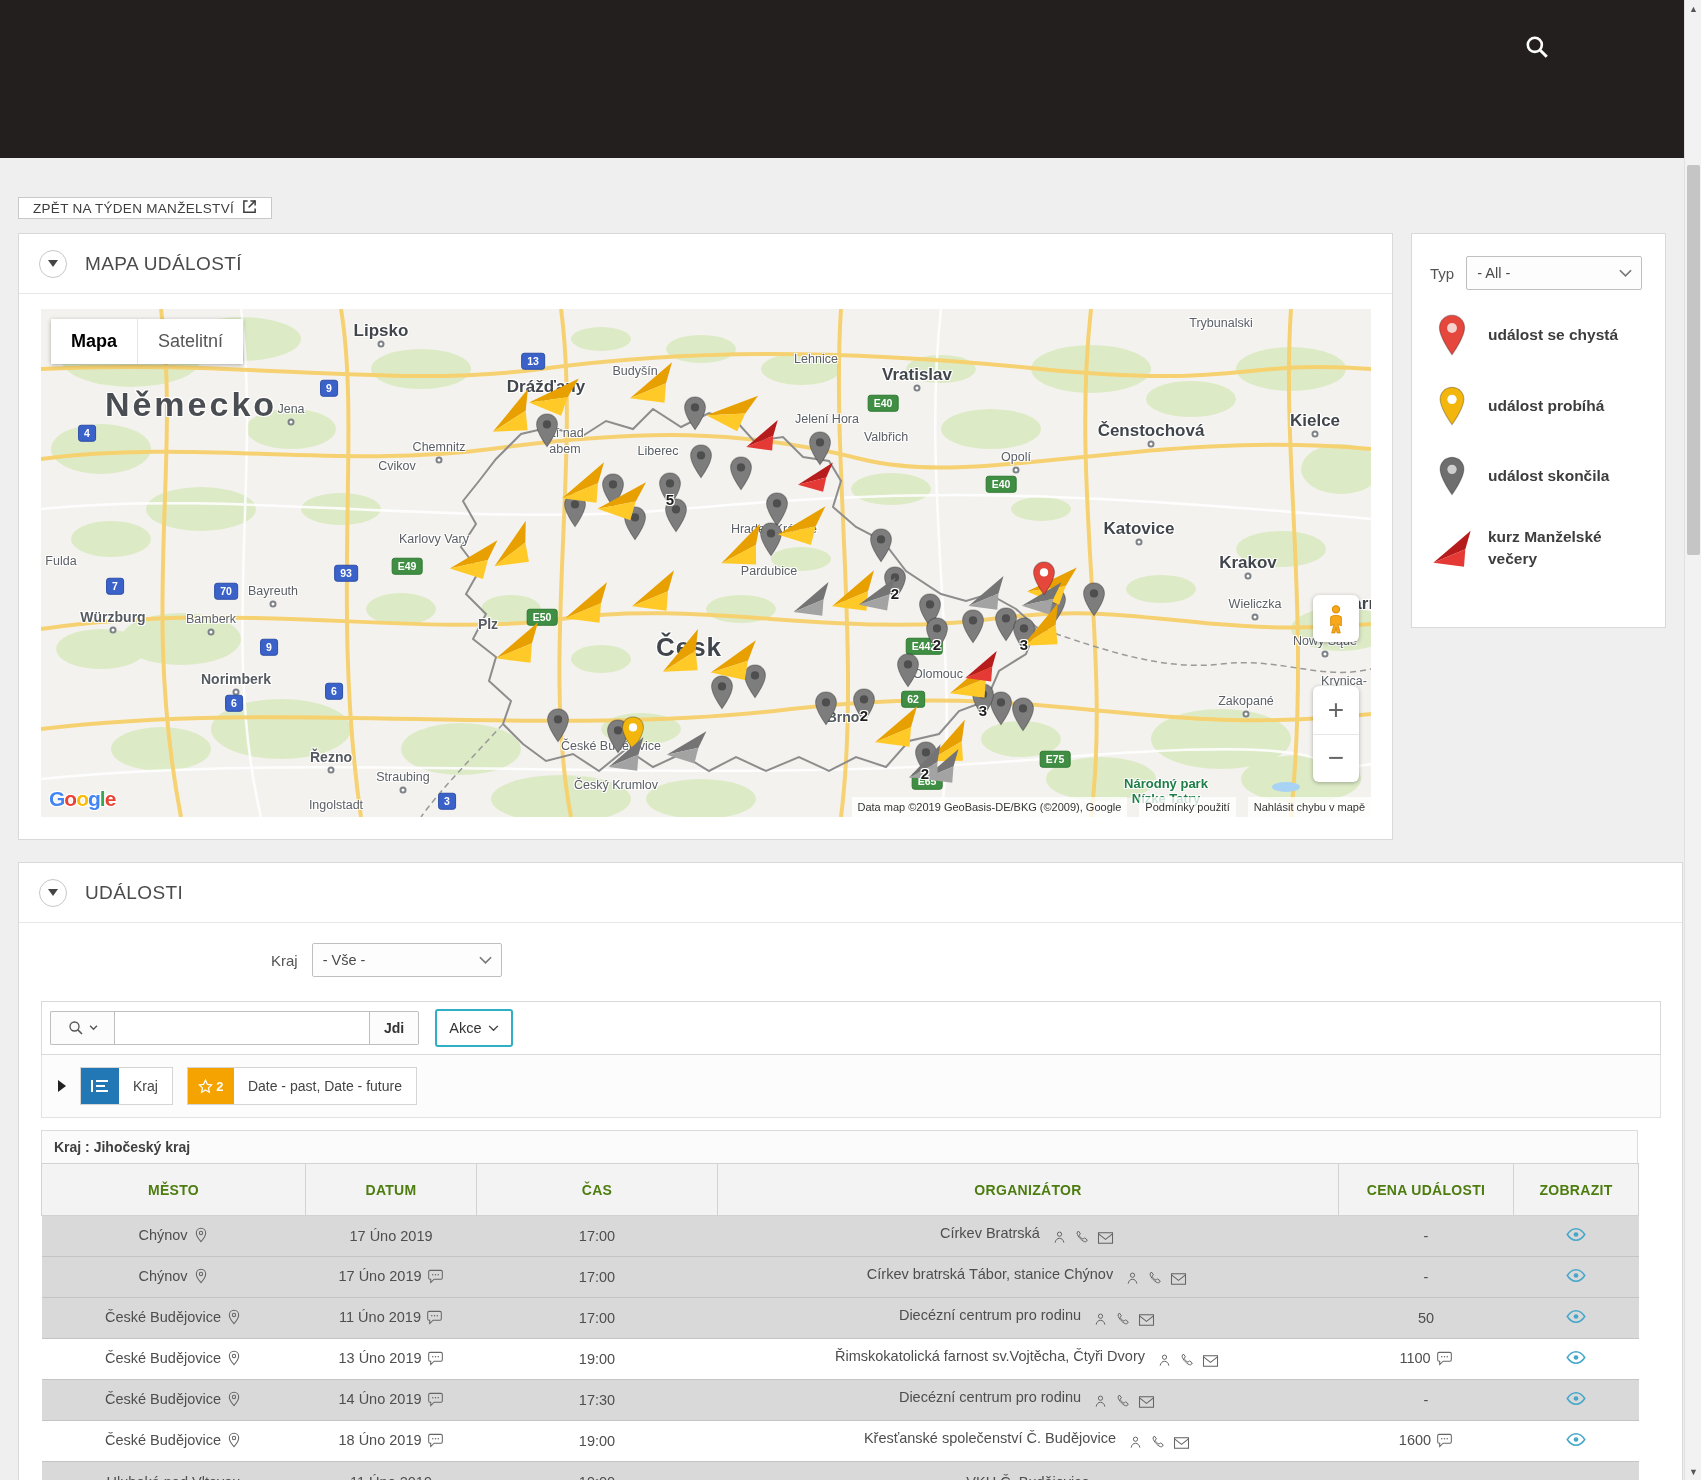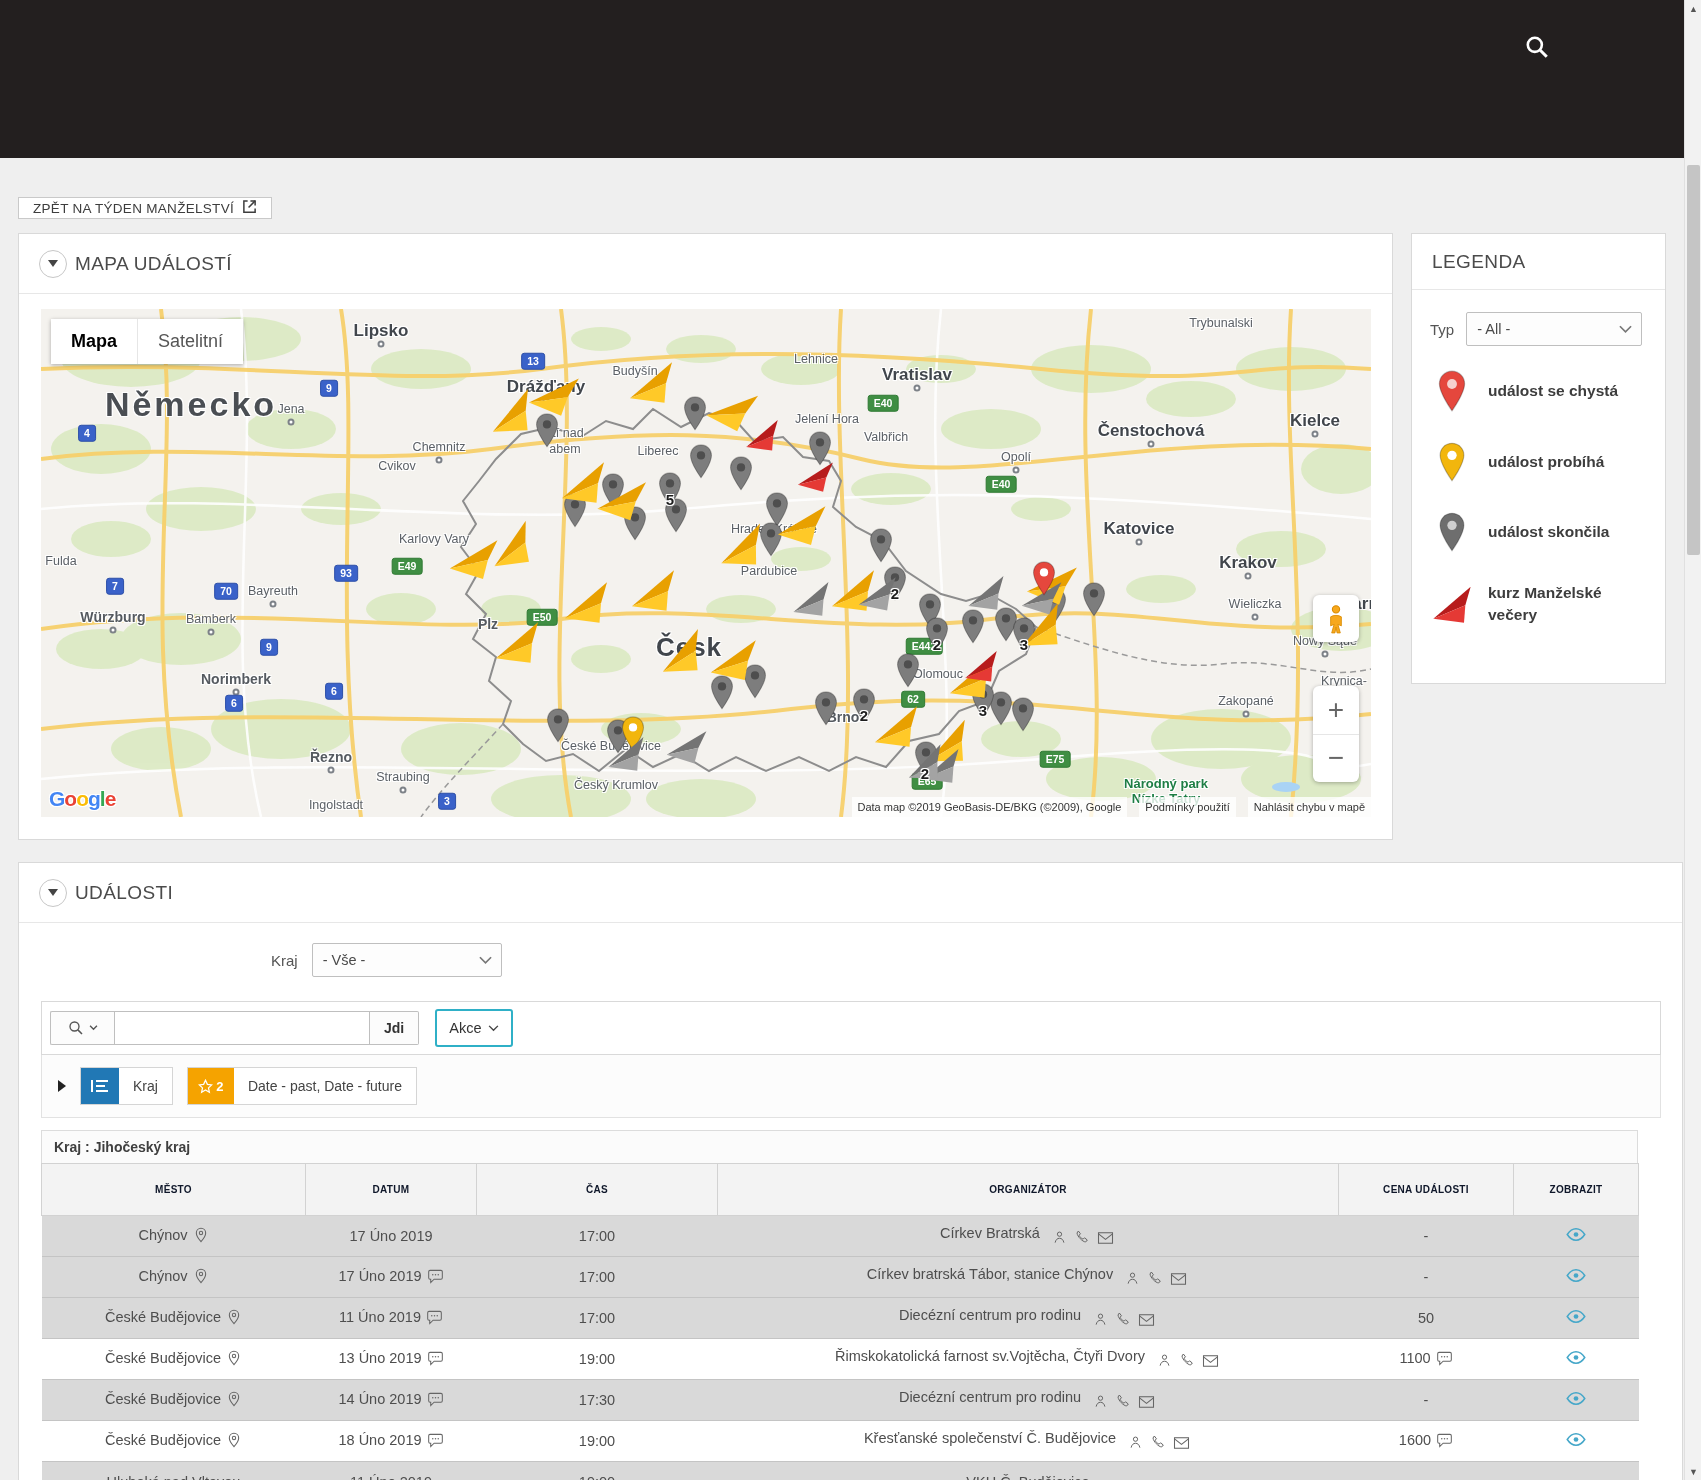--- a/index.html
+++ b/index.html
@@ -14,21 +14,21 @@
   .search-btn { position:absolute; top:34px; left:1524px; width:30px; height:30px; cursor:pointer; }
   .mainnav { position:absolute; top:108px; left:0; width:100%; display:flex; justify-content:center; gap:30px; }
   .mainnav a { color:#fff; font-size:15px; font-weight:700; letter-spacing:.6px; text-decoration:none; white-space:nowrap; }
 
   
   .page { padding:39px 18px 0 18px; width:1684px; }
   .back-btn { display:inline-flex; align-items:center; gap:8px; background:#fff; border:1px solid #c9c9c9; padding:1px 14px; font-size:13.5px; color:#3d3d3d; letter-spacing:.3px; margin-bottom:14px; cursor:pointer; }
 
   .content-row { display:flex; align-items:flex-start; gap:18px; }
   .card { background:#fff; border:1px solid #d9d9d9; }
-  .card-head { display:flex; align-items:center; gap:8px; height:60px; padding:0 20px; border-bottom:1px solid #e7e7e7; }
+  .card-head { display:flex; align-items:center; gap:18px; height:60px; padding:0 20px; border-bottom:1px solid #e7e7e7; }
   .card-title { font-size:19px; color:#4b4b4b; letter-spacing:.4px; }
   .toggle-circle { width:28px; height:28px; border-radius:50%; border:1px solid #c7c7c7; background:#fff; display:flex; align-items:center; justify-content:center; cursor:pointer; flex:0 0 auto; }
   .toggle-circle .tri { width:0; height:0; border-left:5px solid transparent; border-right:5px solid transparent; border-top:7px solid #444; }
 
   
   .map-card { width:1375px; }
   .map-body { padding:15px 22px 22px 22px; }
   .map-frame { position:relative; width:1330px; height:508px; overflow:hidden; background:#f6f4f0; }
   .map-frame svg.bg { position:absolute; left:0; top:0; }
   .map-label { position:absolute; transform:translate(-50%,-50%); color:#51565c; white-space:pre; text-align:center;
@@ -90,21 +90,21 @@
   .filterbar { border:1px solid #e2e2e2; border-top:none; background:#fcfcfc; padding:12px 10px 12px 16px; display:flex; align-items:center; gap:14px; width:1620px; }
   .fb-caret { width:0; height:0; border-top:6px solid transparent; border-bottom:6px solid transparent; border-left:8px solid #222; cursor:pointer; }
   .chip { display:flex; align-items:stretch; border:1px solid #d5d5d5; background:#fff; cursor:pointer; }
   .chip-ic { width:38px; display:flex; align-items:center; justify-content:center; gap:3px; color:#fff; font-size:13px; font-weight:700; }
   .chip-ic.blue { background:#2178b5; }
   .chip-ic.yellow { background:#f5a300; width:46px; }
   .chip-tx { padding:10px 14px; font-size:14px; color:#444; display:flex; align-items:center; }
 
   .group-row { margin-top:12px; border:1px solid #dcdcdc; border-bottom:none; background:#fbfbfb; padding:8px 12px; font-size:14px; font-weight:700; color:#3f3f3f; width:1597px; }
   table.report { border-collapse:collapse; width:1597px; table-layout:fixed; }
-  table.report th { background:#f3f3f3; border:1px solid #d2d2d2; border-left:none; color:#0f172a; font-size:10px; font-weight:700; letter-spacing:.3px; height:52px; text-align:center; }
+  table.report th { background:#f3f3f3; border:1px solid #d2d2d2; border-left:none; color:#4d7c0f; font-size:14px; font-weight:700; letter-spacing:.3px; height:52px; text-align:center; }
   table.report th:first-child { border-left:1px solid #d2d2d2; }
   table.report td { height:41px; font-size:14.5px; color:#4e4e4e; text-align:center; border-bottom:1px solid #c4c4c4; padding:0 8px; white-space:nowrap; overflow:hidden; }
   tr.shade td { background:#d9d9d9; }
   tr.plain td { background:#fff; }
   td.org-cell { text-align:left; padding-left:14px; }
   .cell-ic { display:inline-block; vertical-align:-3px; margin-left:5px; }
   .org-ics { display:inline-block; vertical-align:-4px; margin-left:7px; white-space:nowrap; }
   .org-ics span { margin-right:2px; }
 
   
@@ -602,21 +602,20 @@
             <span class="gap"></span>
             <span>Podmínky použití</span>
             <span class="gap"></span>
             <span>Nahlásit chybu v mapě</span>
           </div>
         </div>
       </div>
     </section>
 
     <aside class="card legend-card">
-      <div class="legend-head">LEGENDA</div>
       <div class="legend-body">
         <div class="typ-row">
           <label>Typ</label>
           <div class="fake-select" style="width:176px">
             <span>- All -</span>
             <svg width="13" height="9" viewBox="0 0 14 9">
                 <path d="M1 1l6 6 6-6" fill="none" stroke="#777" stroke-width="1.8"></path>
               </svg>
           </div>
         </div>

